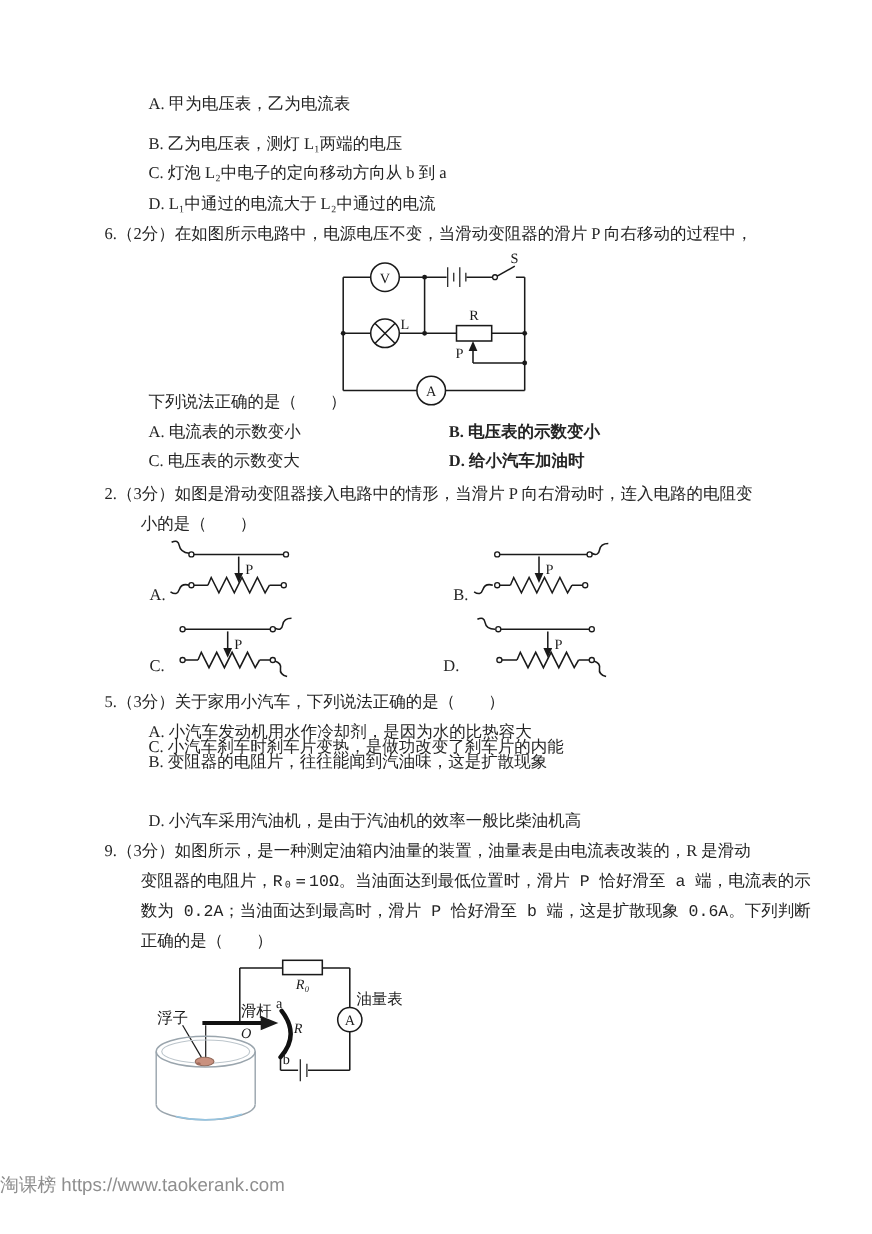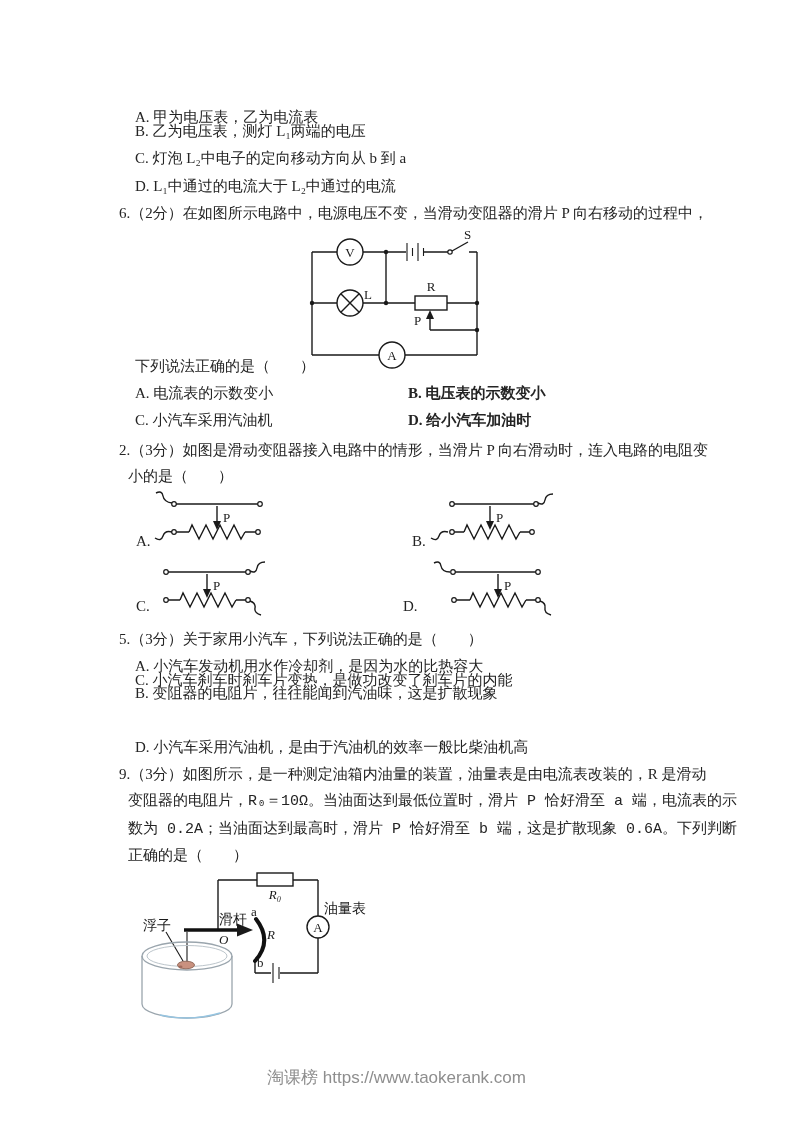--- a/index.html
+++ b/index.html
@@ -3,42 +3,42 @@
 <meta charset="utf-8">
 <style>
   html,body{margin:0;padding:0;}
   body{
     width:793px;height:1122px;background:#ffffff;position:relative;
     font-family:"Liberation Serif", serif; color:#222;
     overflow:hidden;
   }
   .t{position:absolute;white-space:nowrap;font-size:15px;line-height:19px;color:#242424;}
   .indent{left:135px;}
-  .qnum{left:95px;margin-left:24px;}
+  .qnum{left:95px;}
   .wrapline{left:128px;font-family:Liberation Mono, monospace;}
   .optB{left:408px;font-weight:bold;}
   .diag{position:absolute;}
   svg{display:block;overflow:visible;}
   .wire{stroke:#1a1a1a;stroke-width:1.4;fill:none;}
   .thin{stroke:#1a1a1a;stroke-width:1.1;fill:none;}
   .node{fill:#1a1a1a;}
   .term{fill:#ffffff;stroke:#1a1a1a;stroke-width:1.2;}
   .svglabel{font-family:"Liberation Serif", serif;font-size:13px;fill:#1a1a1a;}
   .svglabel-cjk{font-family:"Liberation Sans", sans-serif;font-size:14px;fill:#1a1a1a;}
   .ital{font-style:italic;}
   .tankline{stroke:#9aa5ad;stroke-width:1.3;fill:none;}
   .tankline2{stroke:#bcc5cb;stroke-width:1;fill:none;}
   .bluemark{stroke:#96c4e0;stroke-width:1.5;fill:none;}
-  .footer{position:absolute;left:0;right:0;top:1066px;text-align:center;
+  .footer{position:absolute;left:0;right:0;top:1066px;text-align:left;
     font-family:"Liberation Sans", sans-serif;font-size:17px;color:#8e8e8e;}
 </style>
 </head>
 <body>
 
-<div class="t indent" style="top:108px">A. 甲为电压表，乙为电流表</div>
+<div class="t indent" style="top:86px">A. 甲为电压表，乙为电流表</div>
 <div class="t indent" style="top:122px">B. 乙为电压表，测灯 L₁两端的电压</div>
 <div class="t indent" style="top:149px">C. 灯泡 L₂中电子的定向移动方向从 b 到 a</div>
 <div class="t indent" style="top:177px">D. L₁中通过的电流大于 L₂中通过的电流</div>
 
 <div class="t qnum" style="top:204px">6.（2分）在如图所示电路中，电源电压不变，当滑动变阻器的滑片 P 向右移动的过程中，</div>
 
 <svg class="diag" style="left:298px;top:230px" width="195" height="146" viewBox="0 0 195 146">
 
   <path class="wire" d="M14,22 V125"></path>
   <path class="wire" d="M179,22 V125"></path>
@@ -79,21 +79,21 @@
   <circle class="node" cx="179" cy="73" r="2.2"></circle>
 
   <path class="wire" d="M14,125 H81 M107,125 H179"></path>
   <circle class="wire" cx="94" cy="125" r="13"></circle>
   <text class="svglabel" x="94" y="130" text-anchor="middle">A</text>
 </svg>
 
 <div class="t indent" style="top:357px">下列说法正确的是（　　）</div>
 <div class="t indent" style="top:384px">A. 电流表的示数变小</div>
 <div class="t optB" style="top:384px">B. 电压表的示数变小</div>
-<div class="t indent" style="top:411px">C. 小汽车采用汽油机</div>
+<div class="t indent" style="top:411px">C. 电压表的示数变大</div>
 <div class="t optB" style="top:411px">D. 给小汽车加油时</div>
 
 <div class="t qnum" style="top:441px">2.（3分）如图是滑动变阻器接入电路中的情形，当滑片 P 向右滑动时，连入电路的电阻变</div>
 <div class="t wrapline" style="top:468px">小的是（　　）</div>
 
 <svg class="diag" style="left:150px;top:492px" width="135" height="60" viewBox="0 0 135 60">
   <path class="wire" d="M6,1 q6,-3 7,3 t9,7"></path>
   <circle class="term" cx="24" cy="12" r="2.3"></circle>
   <path class="wire" d="M26,12 H108"></path>
   <circle class="term" cx="110" cy="12" r="2.3"></circle>

